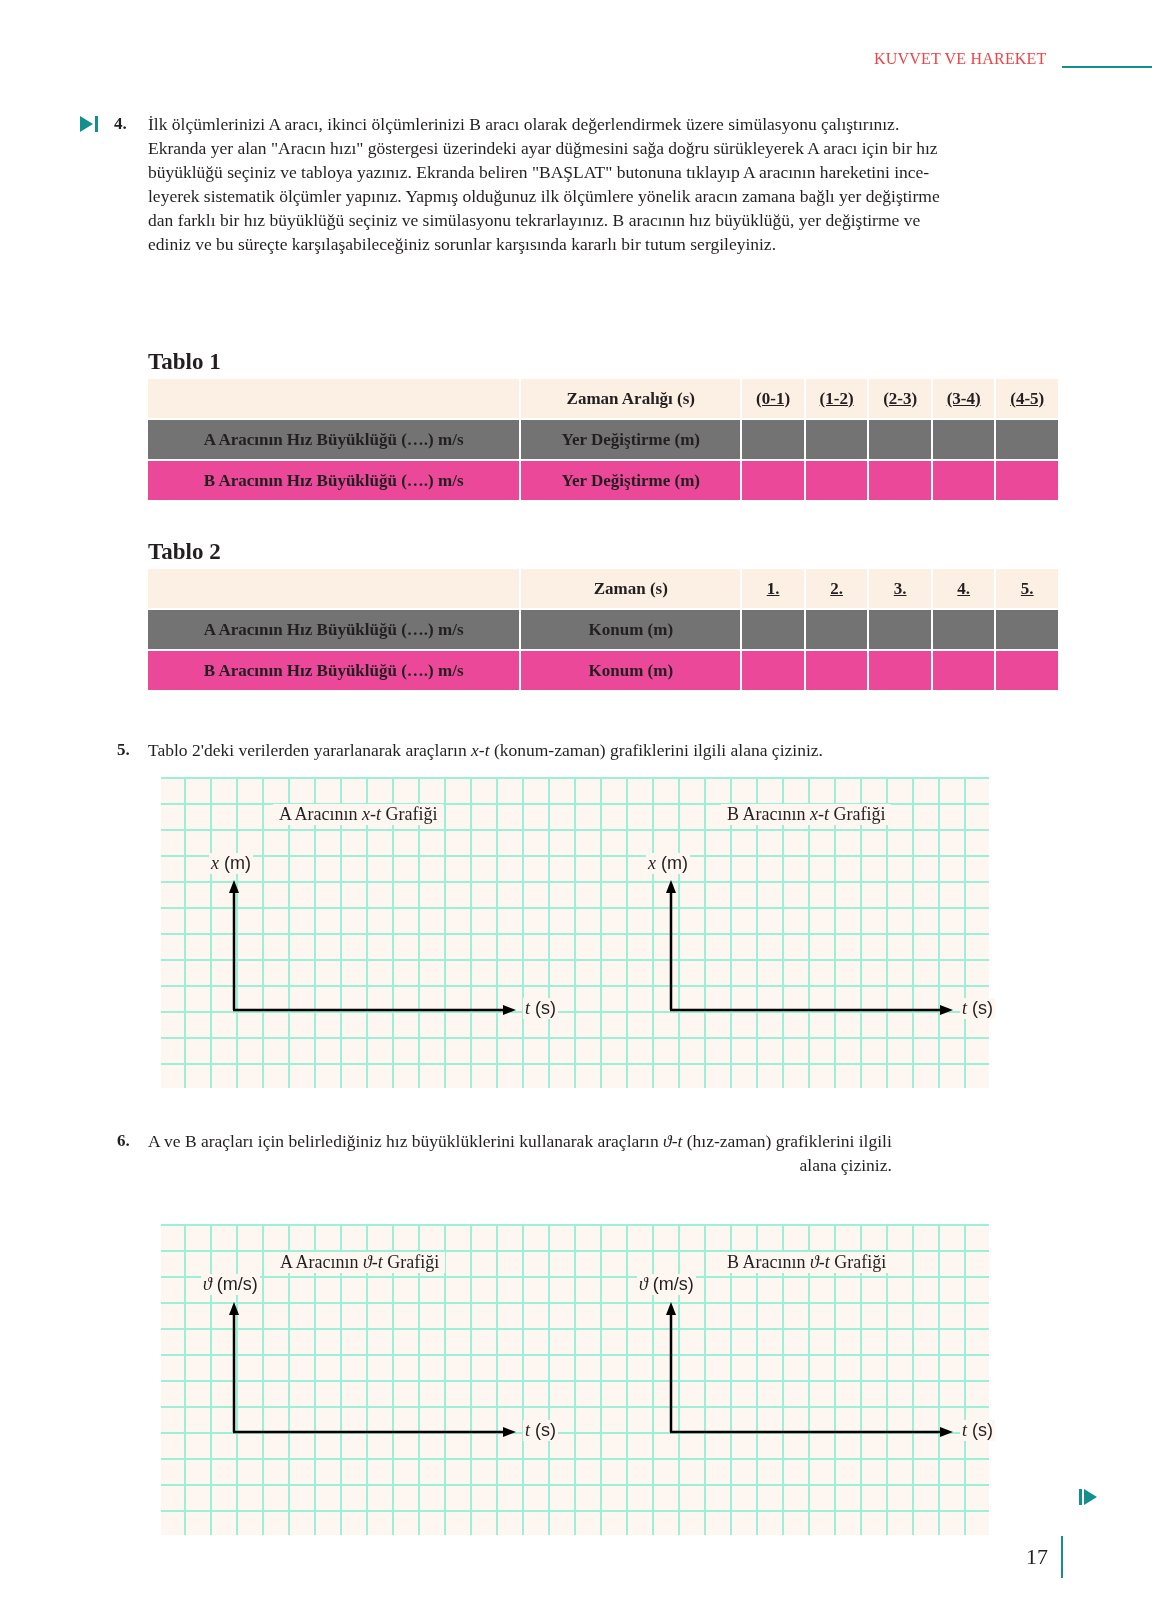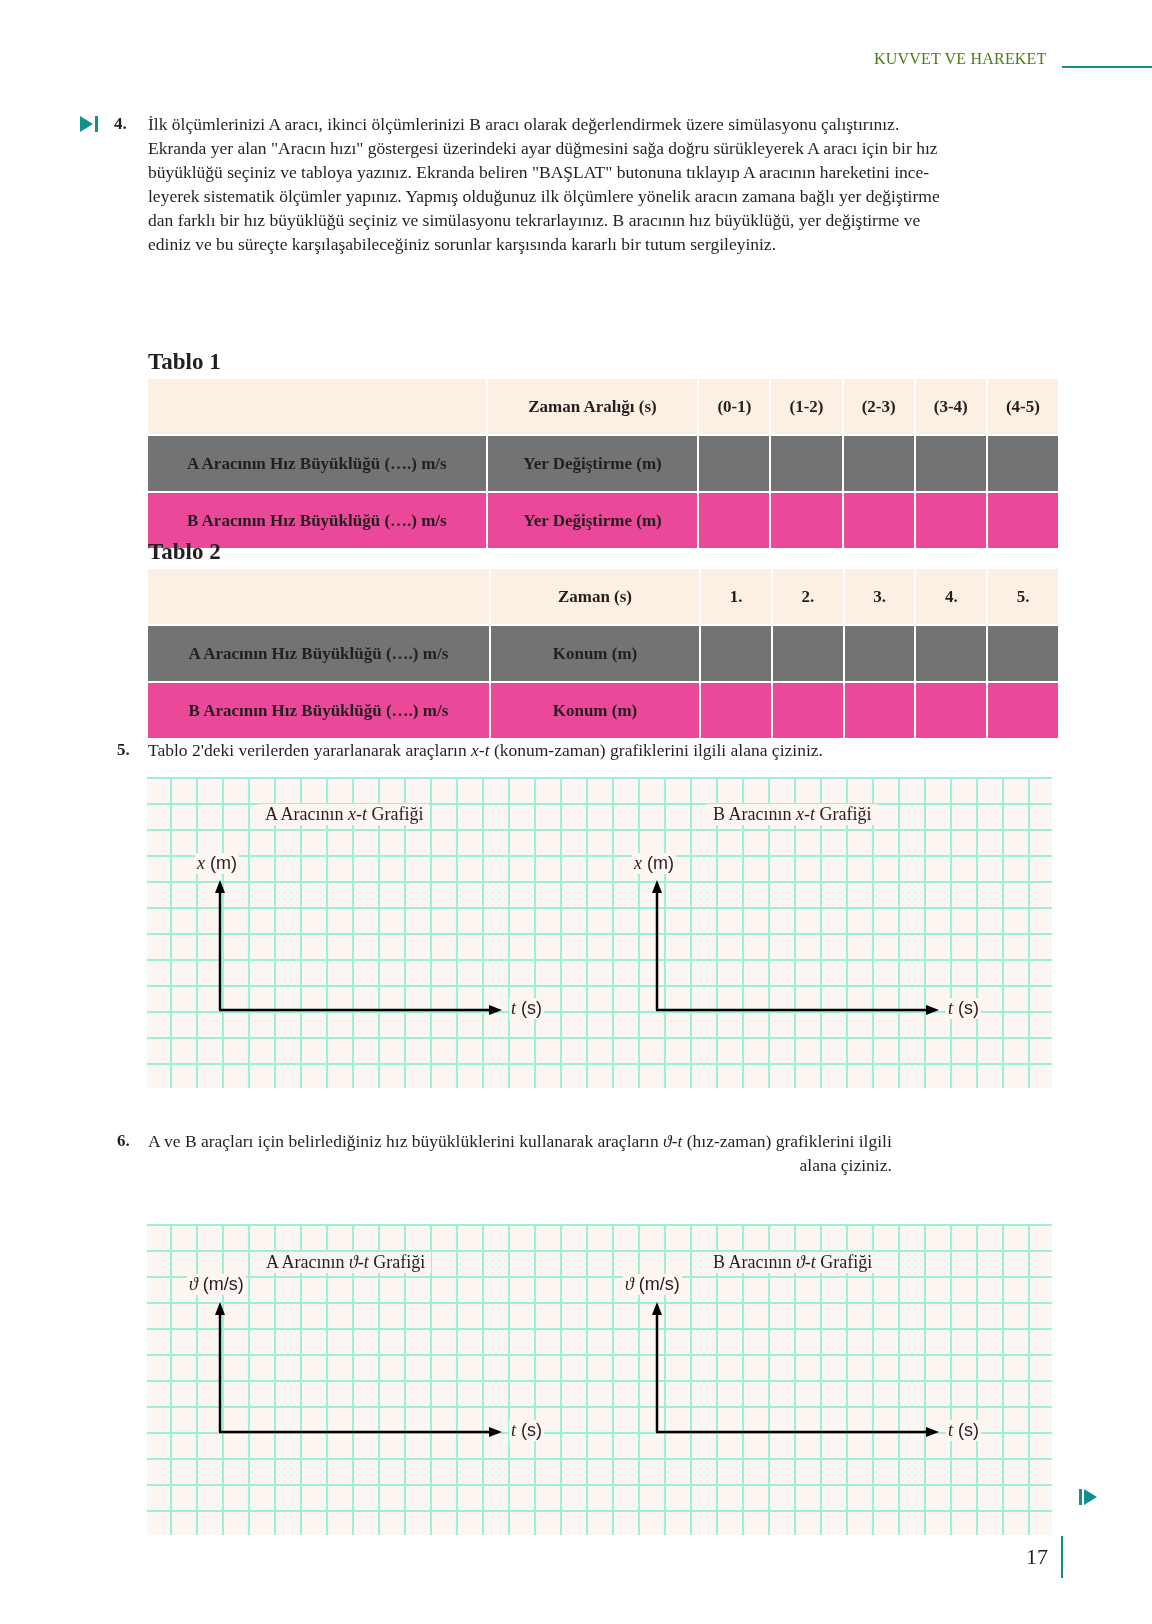--- a/index.html
+++ b/index.html
@@ -1,40 +1,40 @@
 <!DOCTYPE html>
 <html><head>
 <meta charset="utf-8">
 <style>
   html, body { margin: 0; padding: 0; background: #ffffff; }
   body { width: 1152px; height: 1624px; position: relative; overflow: hidden;
          font-family: "Liberation Serif", "DejaVu Serif", serif; color: #231f20; }
-  .header-title { position: absolute; left: 874px; top: 50px; font-size: 16px; color: #4d7c0f; letter-spacing: 0.2px; }
+  .header-title { position: absolute; left: 874px; top: 50px; font-size: 16px; color: #ef4444; letter-spacing: 0.2px; }
   .header-line { position: absolute; left: 1062px; top: 66px; width: 90px; height: 2px; background: #12908e; }
 
   .q-icon { position: absolute; width: 20px; height: 16px; }
   .q-num { position: absolute; font-weight: bold; font-size: 17px; }
   .para { position: absolute; font-size: 17.5px; line-height: 24px; }
 
   .tbl-caption { position: absolute; left: 148px; font-weight: bold; font-size: 23px; }
   table.data { position: absolute; left: 148px; width: 914px; border-collapse: separate; border-spacing: 2px 0;
                font-weight: bold; font-size: 17px; margin-left: -2px; }
-  table.data td { height: 39px; padding: 8px; text-align: center; border-bottom: 2px solid #fff; }
+  table.data td { height: 39px; padding: 0; text-align: center; border-bottom: 2px solid #fff; }
   table.data tr.hdr td { background: #fcefe3; }
   table.data tr.r1 td { background: #737373; }
   table.data tr.r2 td { background: #ec4899; }
   table.data td.c0 { width: 356px; }
   table.data td.c1 { width: 210px; }
-  table.data td.cn { width: 59px; }
+  table.data td.cn { width: 59px; text-decoration: underline; }
 
-  .grid { position: absolute; left: 147px; width: 905px; background-color: #fef6f0;
+  .grid { position: absolute; left: 161px; width: 784px; background-color: #fef6f0;
           background-image:
             linear-gradient(to right, #9cf0d8 2px, transparent 2px),
             linear-gradient(to bottom, #9cf0d8 2px, transparent 2px);
-          background-size: 26px 26px; background-position: -3px 0; }
+          background-size: 26px 26px; background-position: -3px 0; padding-left: 44px; }
   .grid-title { position: absolute; font-size: 18px; background: #fef6f0; padding: 0 6px; white-space: nowrap; }
   .axis-label { position: absolute; font-family: "Liberation Sans", "DejaVu Sans", sans-serif; font-size: 18px; background: #fef6f0; padding: 0 2px; white-space: nowrap; }
   .axis-label i { font-family: "Liberation Serif", "DejaVu Serif", serif; }
   .axes { position: absolute; }
 
   .next-icon { position: absolute; left: 1079px; top: 1489px; width: 20px; height: 16px; }
   .page-num { position: absolute; left: 1026px; top: 1544px; font-size: 22px; }
   .page-line { position: absolute; left: 1061px; top: 1536px; width: 2px; height: 42px; background: #12908e; }
 </style>
 </head>

